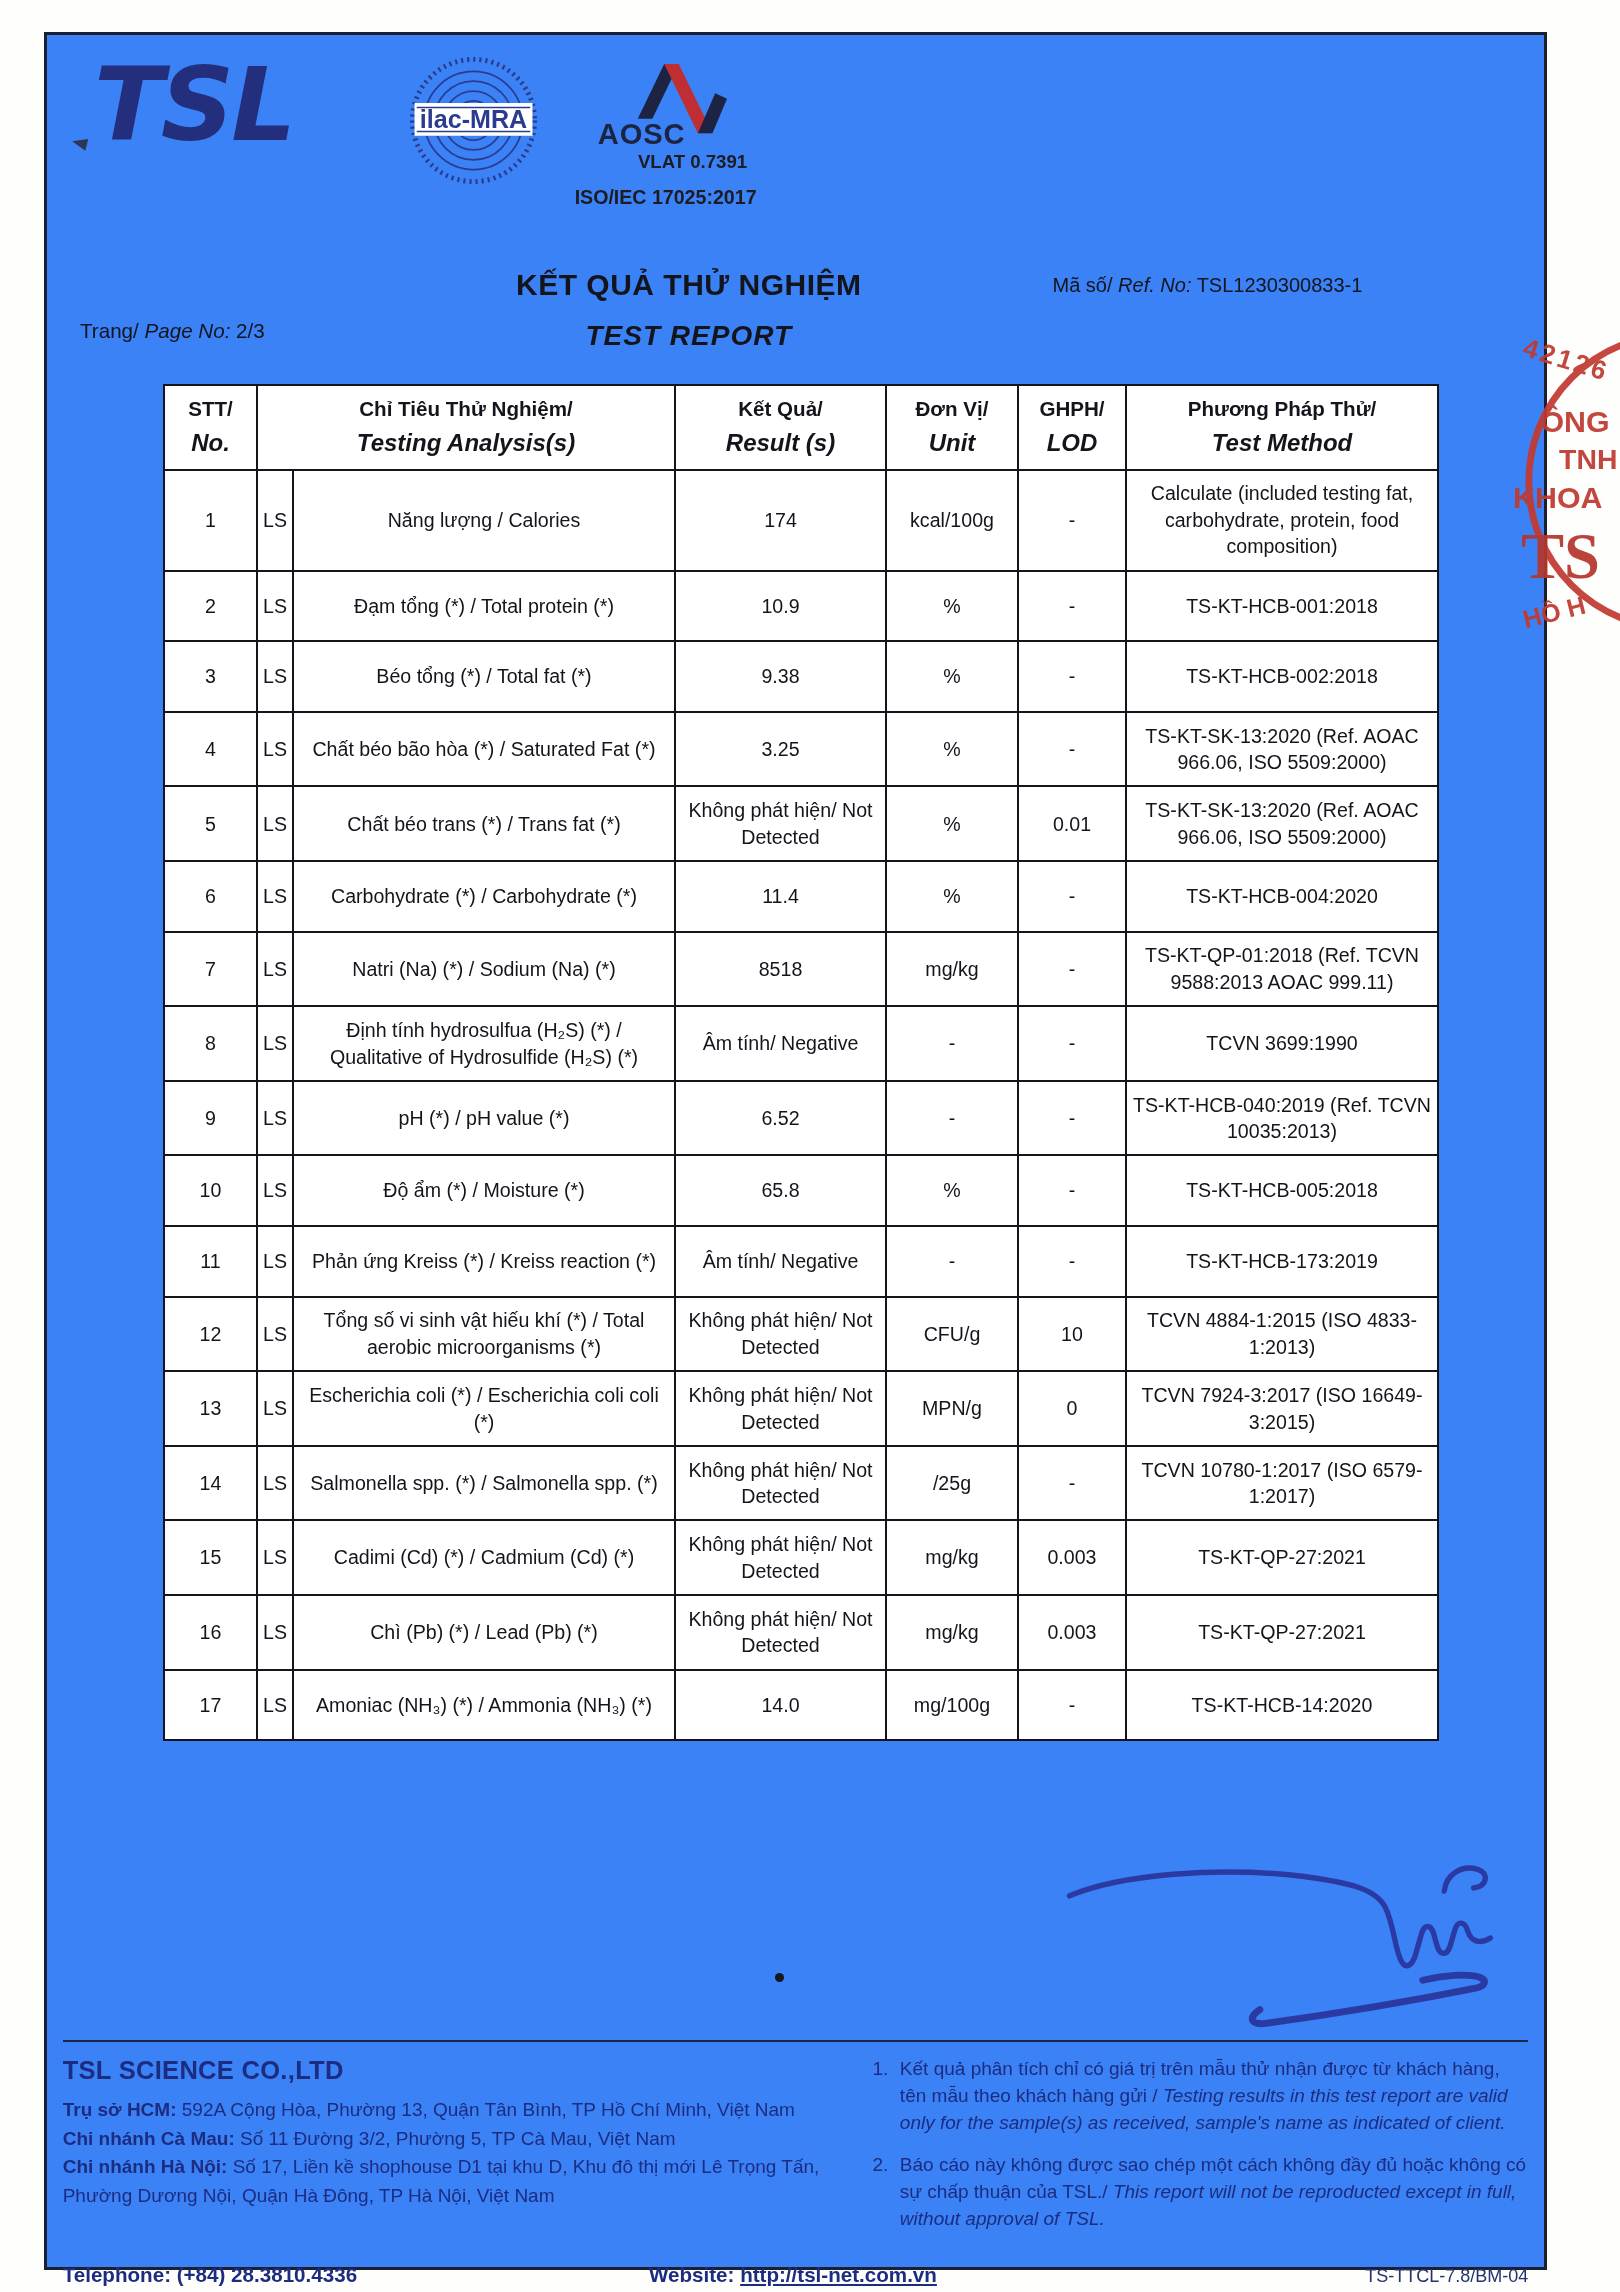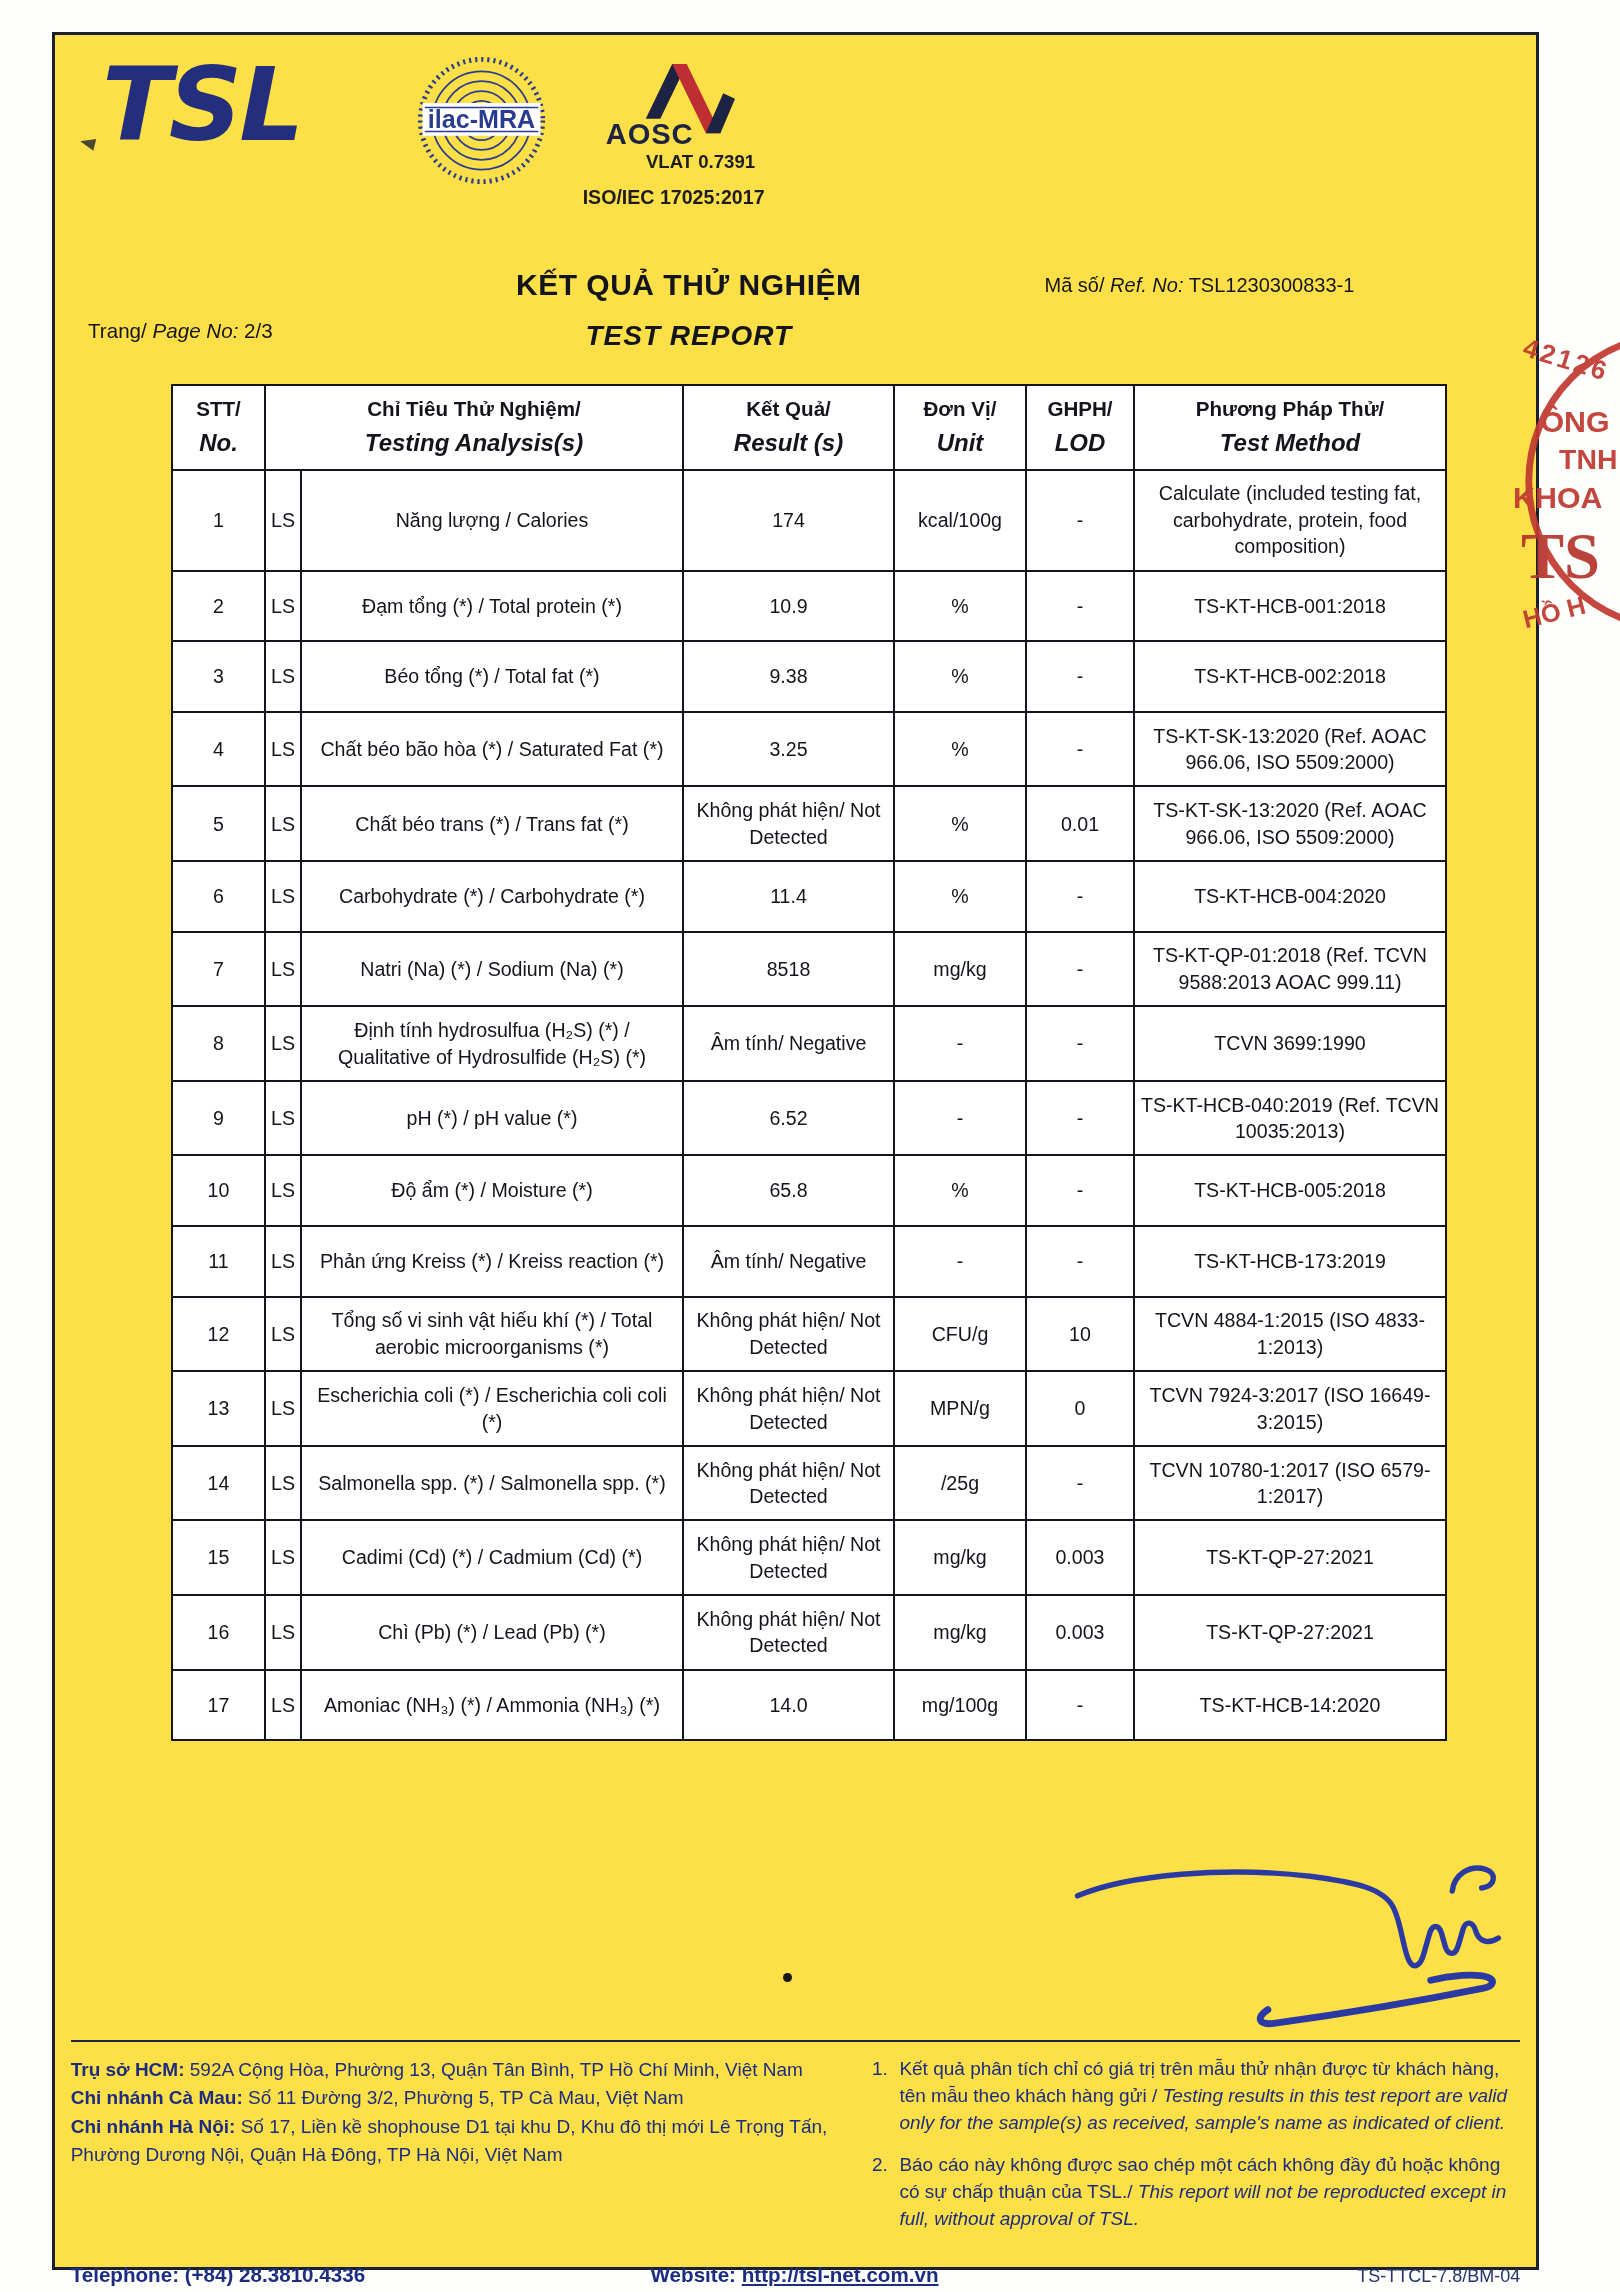--- a/index.html
+++ b/index.html
@@ -4,22 +4,22 @@
 <title>TEST REPORT</title>
 <style>
   html,body{margin:0;padding:0;}
   body{
     position:relative;width:1620px;height:2293px;overflow:hidden;
     background:#fefefc;color:#14151c;
     font-family:"Liberation Sans","DejaVu Sans",sans-serif;
     -webkit-font-smoothing:antialiased;
   }
   .page{
-    position:absolute;left:52px;top:32px;width:1481px;height:2232px;
-    border:3.9px solid #1b2030;background:#fde047;
+    position:absolute;left:44px;top:32px;width:1481px;height:2232px;
+    border:3.9px solid #1b2030;background:#3b82f6;padding-left:16px;
   }
   
   .header{position:absolute;left:19.6px;right:11.8px;top:15.7px;display:flex;align-items:flex-start;}
   .logo-wrap{flex:0 0 314px;position:relative;padding-left:27.4px;}
   .tsl-logo{
     font-family:"DejaVu Sans","Liberation Sans",sans-serif;
     font-size:102px;font-weight:bold;font-style:italic;
     color:#232e7d;letter-spacing:-2.9px;line-height:1.05;
   }
   .scan-arrow{
@@ -355,20 +355,21 @@
       <path d="M212,176 C200,184 202,192 218,190 C290,180 382,164 432,154 C442,152 444,146 436,143 C424,139 398,141 378,146" stroke-width="7"></path>
     </g>
   </svg>
 
   <div class="dot"></div>
 
   <div class="footer">
     <div class="footer-rule"></div>
     <div class="footer-cols">
       <div class="f-left">
+        <div class="f-company">TSL SCIENCE CO.,LTD</div>
         <div class="f-line">
           <b>Trụ sở HCM:</b>
           <span>592A Cộng Hòa, Phường 13, Quận Tân Bình, TP Hồ Chí Minh, Việt Nam</span>
         </div>
         <div class="f-line">
           <b>Chi nhánh Cà Mau:</b>
           <span>Số 11 Đường 3/2, Phường 5, TP Cà Mau, Việt Nam</span>
         </div>
         <div class="f-line">
           <b>Chi nhánh Hà Nội:</b>

